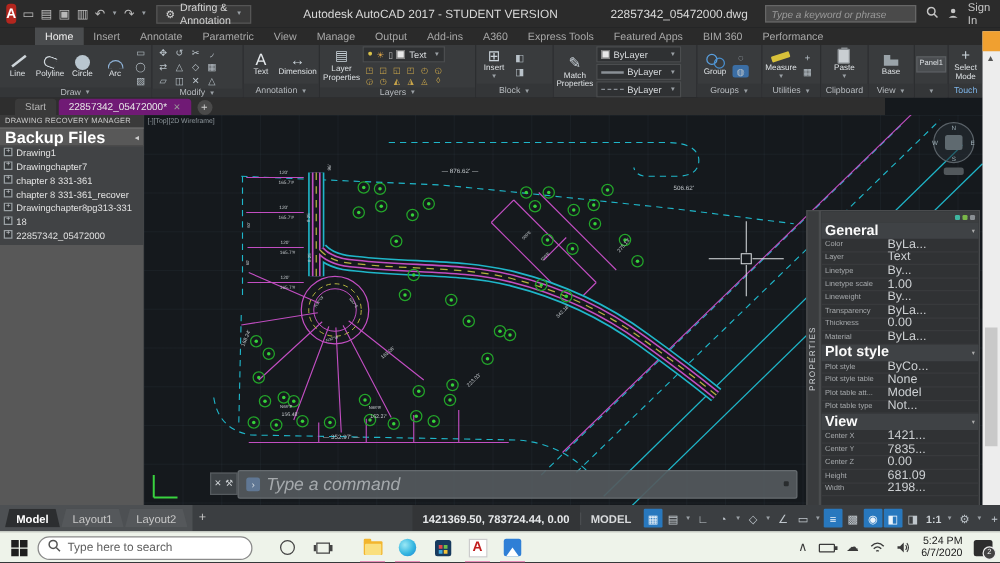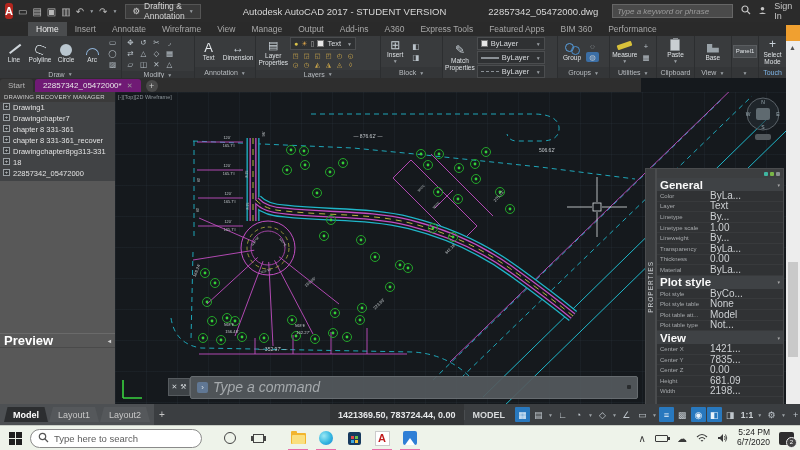--- a/index.html
+++ b/index.html
@@ -47,21 +47,21 @@
   .laytools span{font-size:6.5px;color:#c9a54a;display:flex;align-items:center;justify-content:center}
   .ico-ruler{width:15px;height:5px;background:#d8c13a;transform:rotate(-18deg);border-radius:1px}
   .ico-paste{width:10px;height:12px;background:#c9ced2;border:1px solid #8a8f93;border-radius:1px;position:relative}
   .ico-paste::after{content:"";position:absolute;left:2px;top:-2px;width:5px;height:2px;background:#8a8f93}
   .ico-base{width:12px;height:9px;background:#9aa3a9;clip-path:polygon(0 0,45% 0,45% 45%,100% 45%,100% 100%,0 100%)}
   .ico-group{width:14px;height:12px;position:relative}
   .ico-group::before{content:"";position:absolute;left:0;top:1px;width:7px;height:7px;border:1.5px solid #5aa0e0;border-radius:50%}
   .ico-group::after{content:"";position:absolute;left:6px;top:4px;width:7px;height:7px;border:1.5px solid #4a90d0;border-radius:50%}
 
   
-  #filetabs{left:0;top:78px;width:641px;height:14px;background:#2e2e2e;display:flex;align-items:flex-end;padding-left:0;gap:2px;z-index:40}
+  #filetabs{left:0;top:78px;width:708px;height:14px;background:#2e2e2e;display:flex;align-items:flex-end;padding-left:12px;gap:2px;z-index:40}
   .ftab{height:13px;padding:0 8px;font-size:8px;color:#b5b5b5;background:#3a3a3a;border-radius:3px 3px 0 0;display:flex;align-items:center;gap:5px}
   .ftab.act{background:#701a75;color:#e8e8e8}
   .ftab .x{font-size:7px;color:#9a9a9a}
   .plus{width:12px;height:12px;border-radius:50%;background:#4a4a4a;color:#ccc;font-size:9px;display:flex;align-items:center;justify-content:center;margin-left:3px}
 
   
   #leftpanel{left:0;top:92px;width:115px;height:312px;background:#585858;z-index:30;display:flex;flex-direction:column}
   .drmhead{height:10px;background:#3a3a3a;color:#cfcfcf;font-size:6px;letter-spacing:.2px;display:flex;align-items:center;padding:0 4px}
   .secbar{height:15px;display:flex;align-items:center;justify-content:space-between;padding:0 4px;border-top:1px solid #6a6a6a;border-bottom:1px solid #4a4a4a;color:#fff;font-weight:bold;font-size:13px}
   .secbar .sarr{font-size:6px;color:#cfcfcf}
@@ -192,21 +192,21 @@
       <span>A·</span>
 
     </div>
 
   </div>
 
   <div id="ribbon-tabs" class="ab">
       <div class="rtab act">Home</div>
       <div class="rtab">Insert</div>
       <div class="rtab">Annotate</div>
-      <div class="rtab">Wireframe</div>
+      <div class="rtab">Parametric</div>
       <div class="rtab">View</div>
       <div class="rtab">Manage</div>
       <div class="rtab">Output</div>
       <div class="rtab">Add-ins</div>
       <div class="rtab">A360</div>
       <div class="rtab">Express Tools</div>
       <div class="rtab">Featured Apps</div>
       <div class="rtab">BIM 360</div>
       <div class="rtab">Performance</div>
     </div>
@@ -462,20 +462,24 @@
       </div>
     <div class="ftab act">
         <span>22857342_05472000*</span>
         <span class="x">✕</span>
       </div>
     <div class="plus">+</div>
   </div>
 
   <div id="leftpanel" class="ab">
     <div class="drmhead">DRAWING RECOVERY MANAGER</div>
+    <div class="secbar">
+        <span>Backup Files</span>
+        <span class="sarr">◂</span>
+      </div>
     <div id="bktree">
         <div class="trow">
           <span class="tico">+</span>
           <span>Drawing1</span>
         </div>
         <div class="trow">
           <span class="tico">+</span>
           <span>Drawingchapter7</span>
         </div>
         <div class="trow">
@@ -493,24 +497,20 @@
         <div class="trow">
           <span class="tico">+</span>
           <span>18</span>
         </div>
         <div class="trow">
           <span class="tico">+</span>
           <span>22857342_05472000</span>
         </div>
       </div>
     <div id="detailsbody"></div>
-    <div class="secbar">
-        <span>Preview</span>
-        <span class="sarr">◂</span>
-      </div>
     <div id="previewbody"></div>
   </div>
 
   <div id="canvas" class="ab">
     <div id="vpctl" class="ab">[-][Top][2D Wireframe]</div>
     <svg id="dwg" width="685" height="312" viewBox="0 0 685 312">
       <defs>
         <path id="p1" d="M138,46 L138,129"></path>
         <path id="p2" d="M141,108 Q150,118 170,119 C215,124 255,121 295,131 C335,141 370,158 400,180 C425,198 442,211 458,224"></path>
       </defs>

